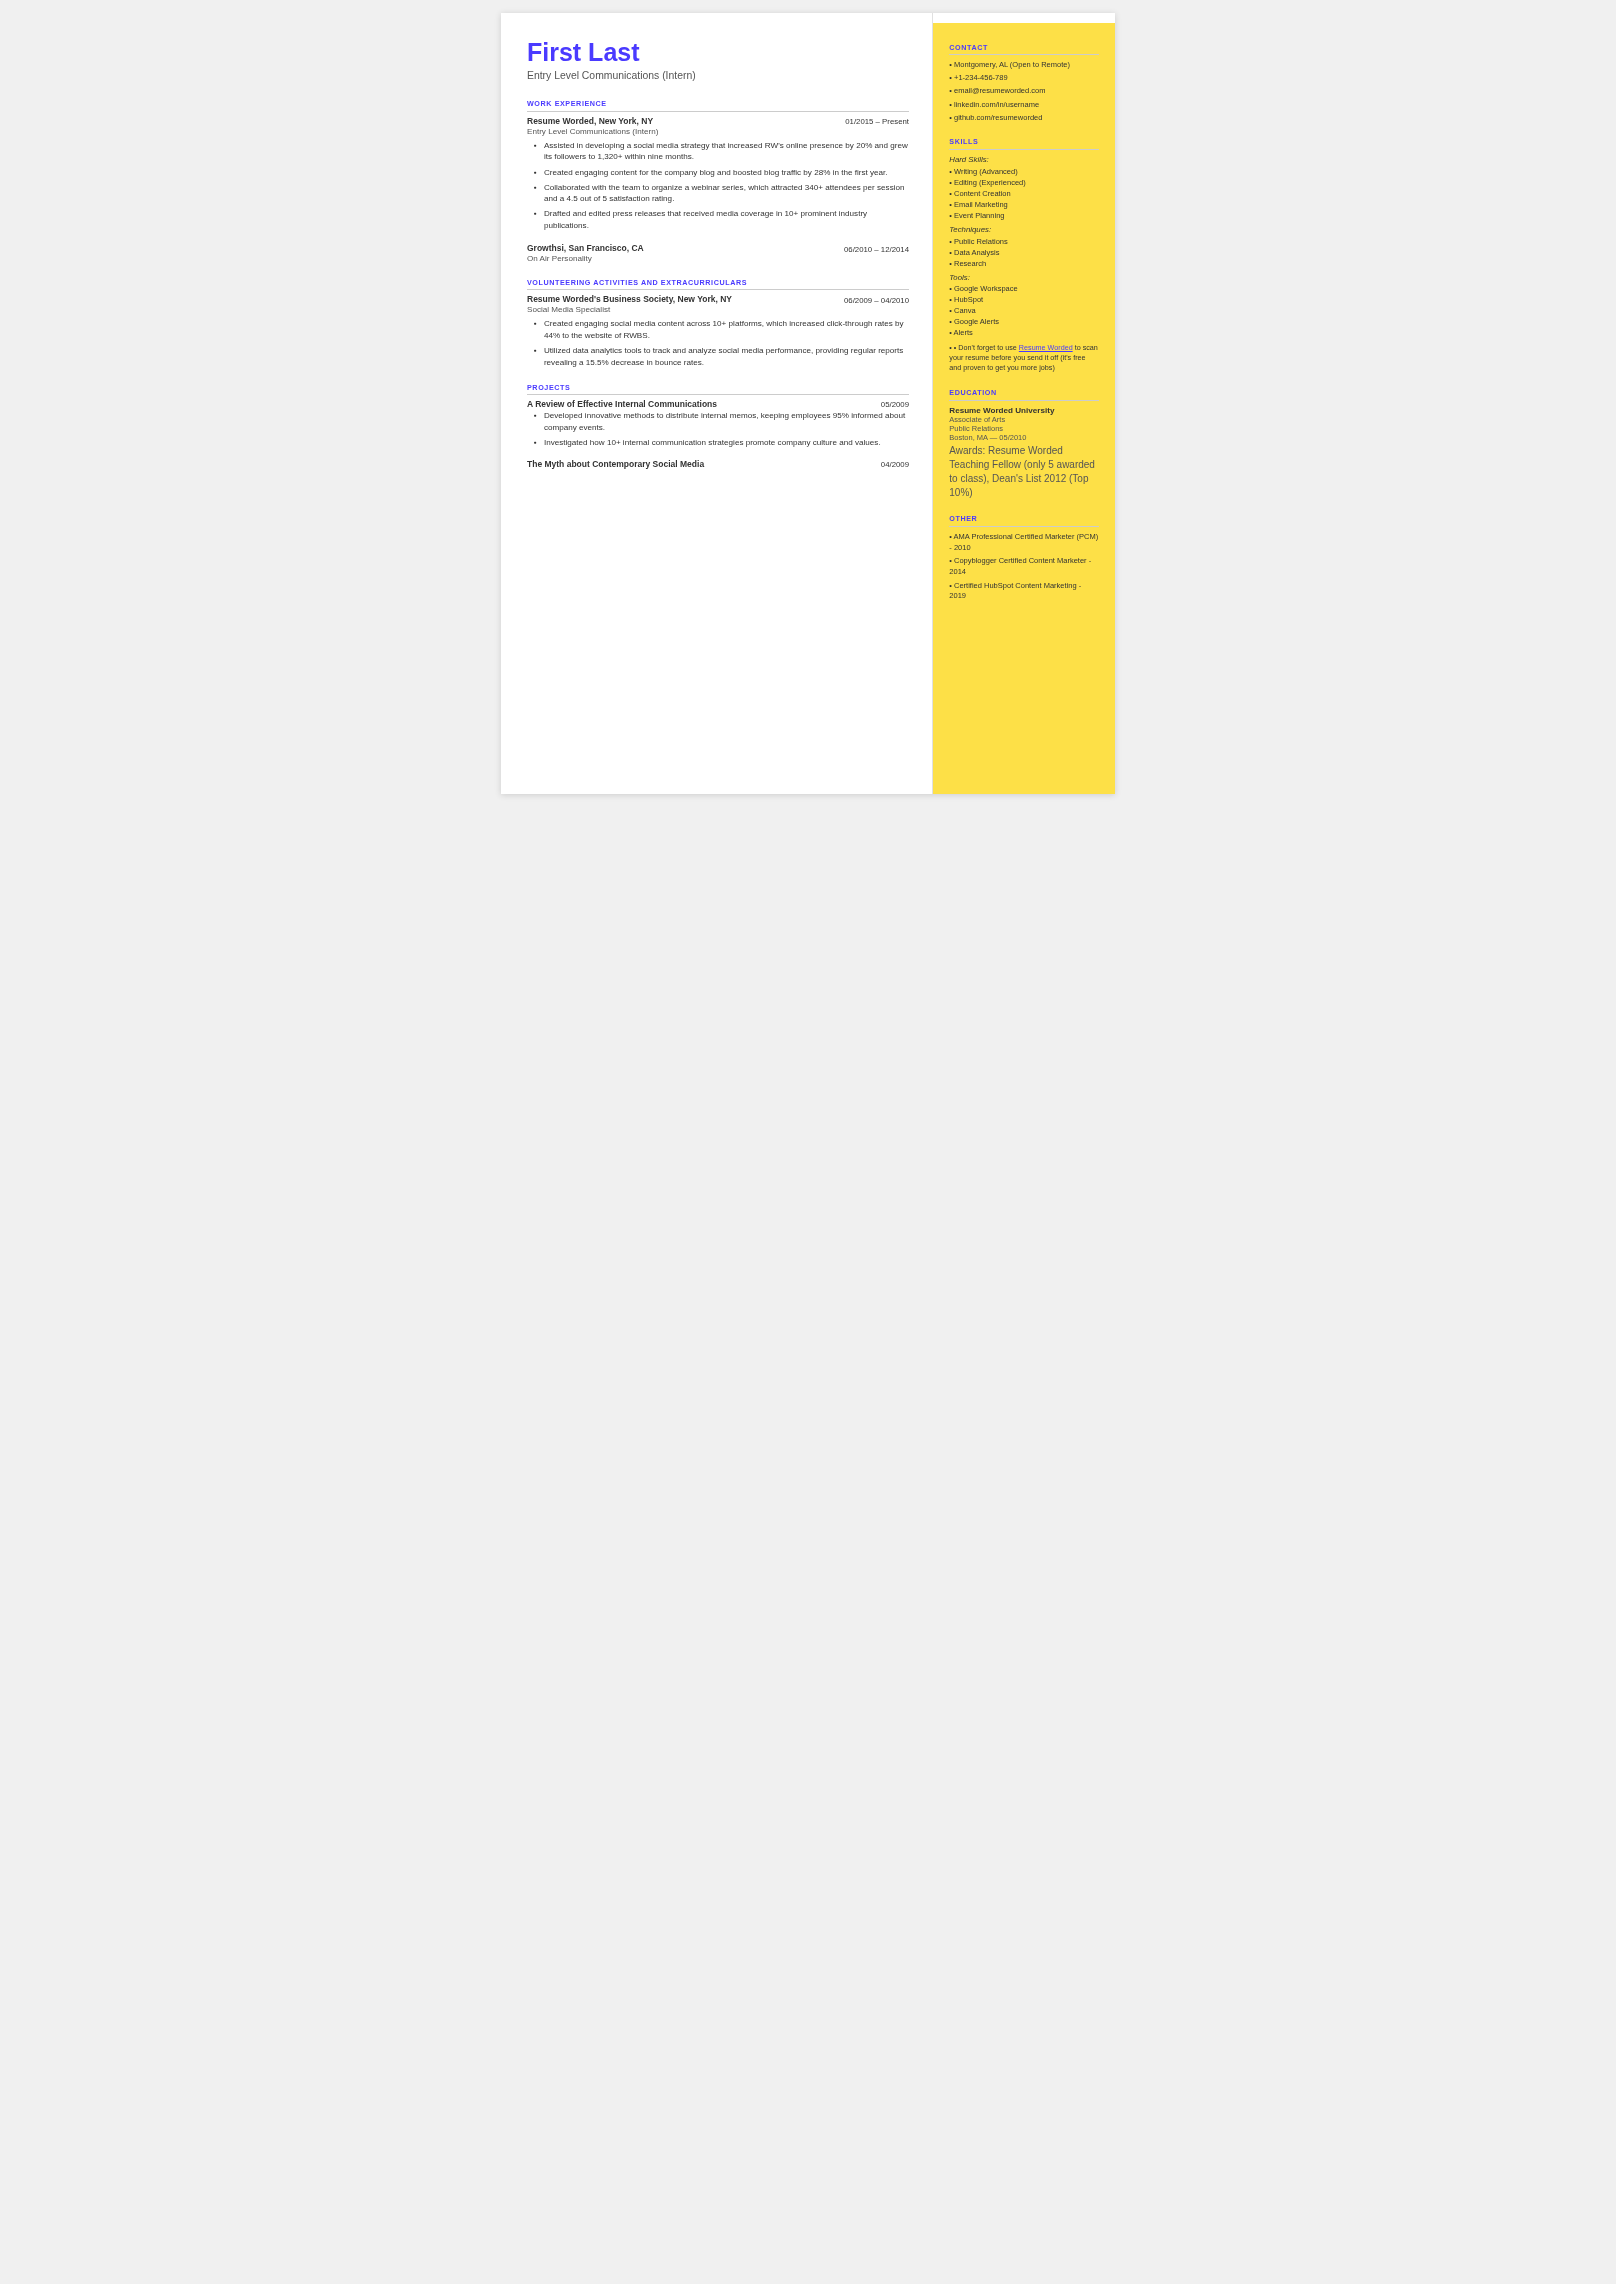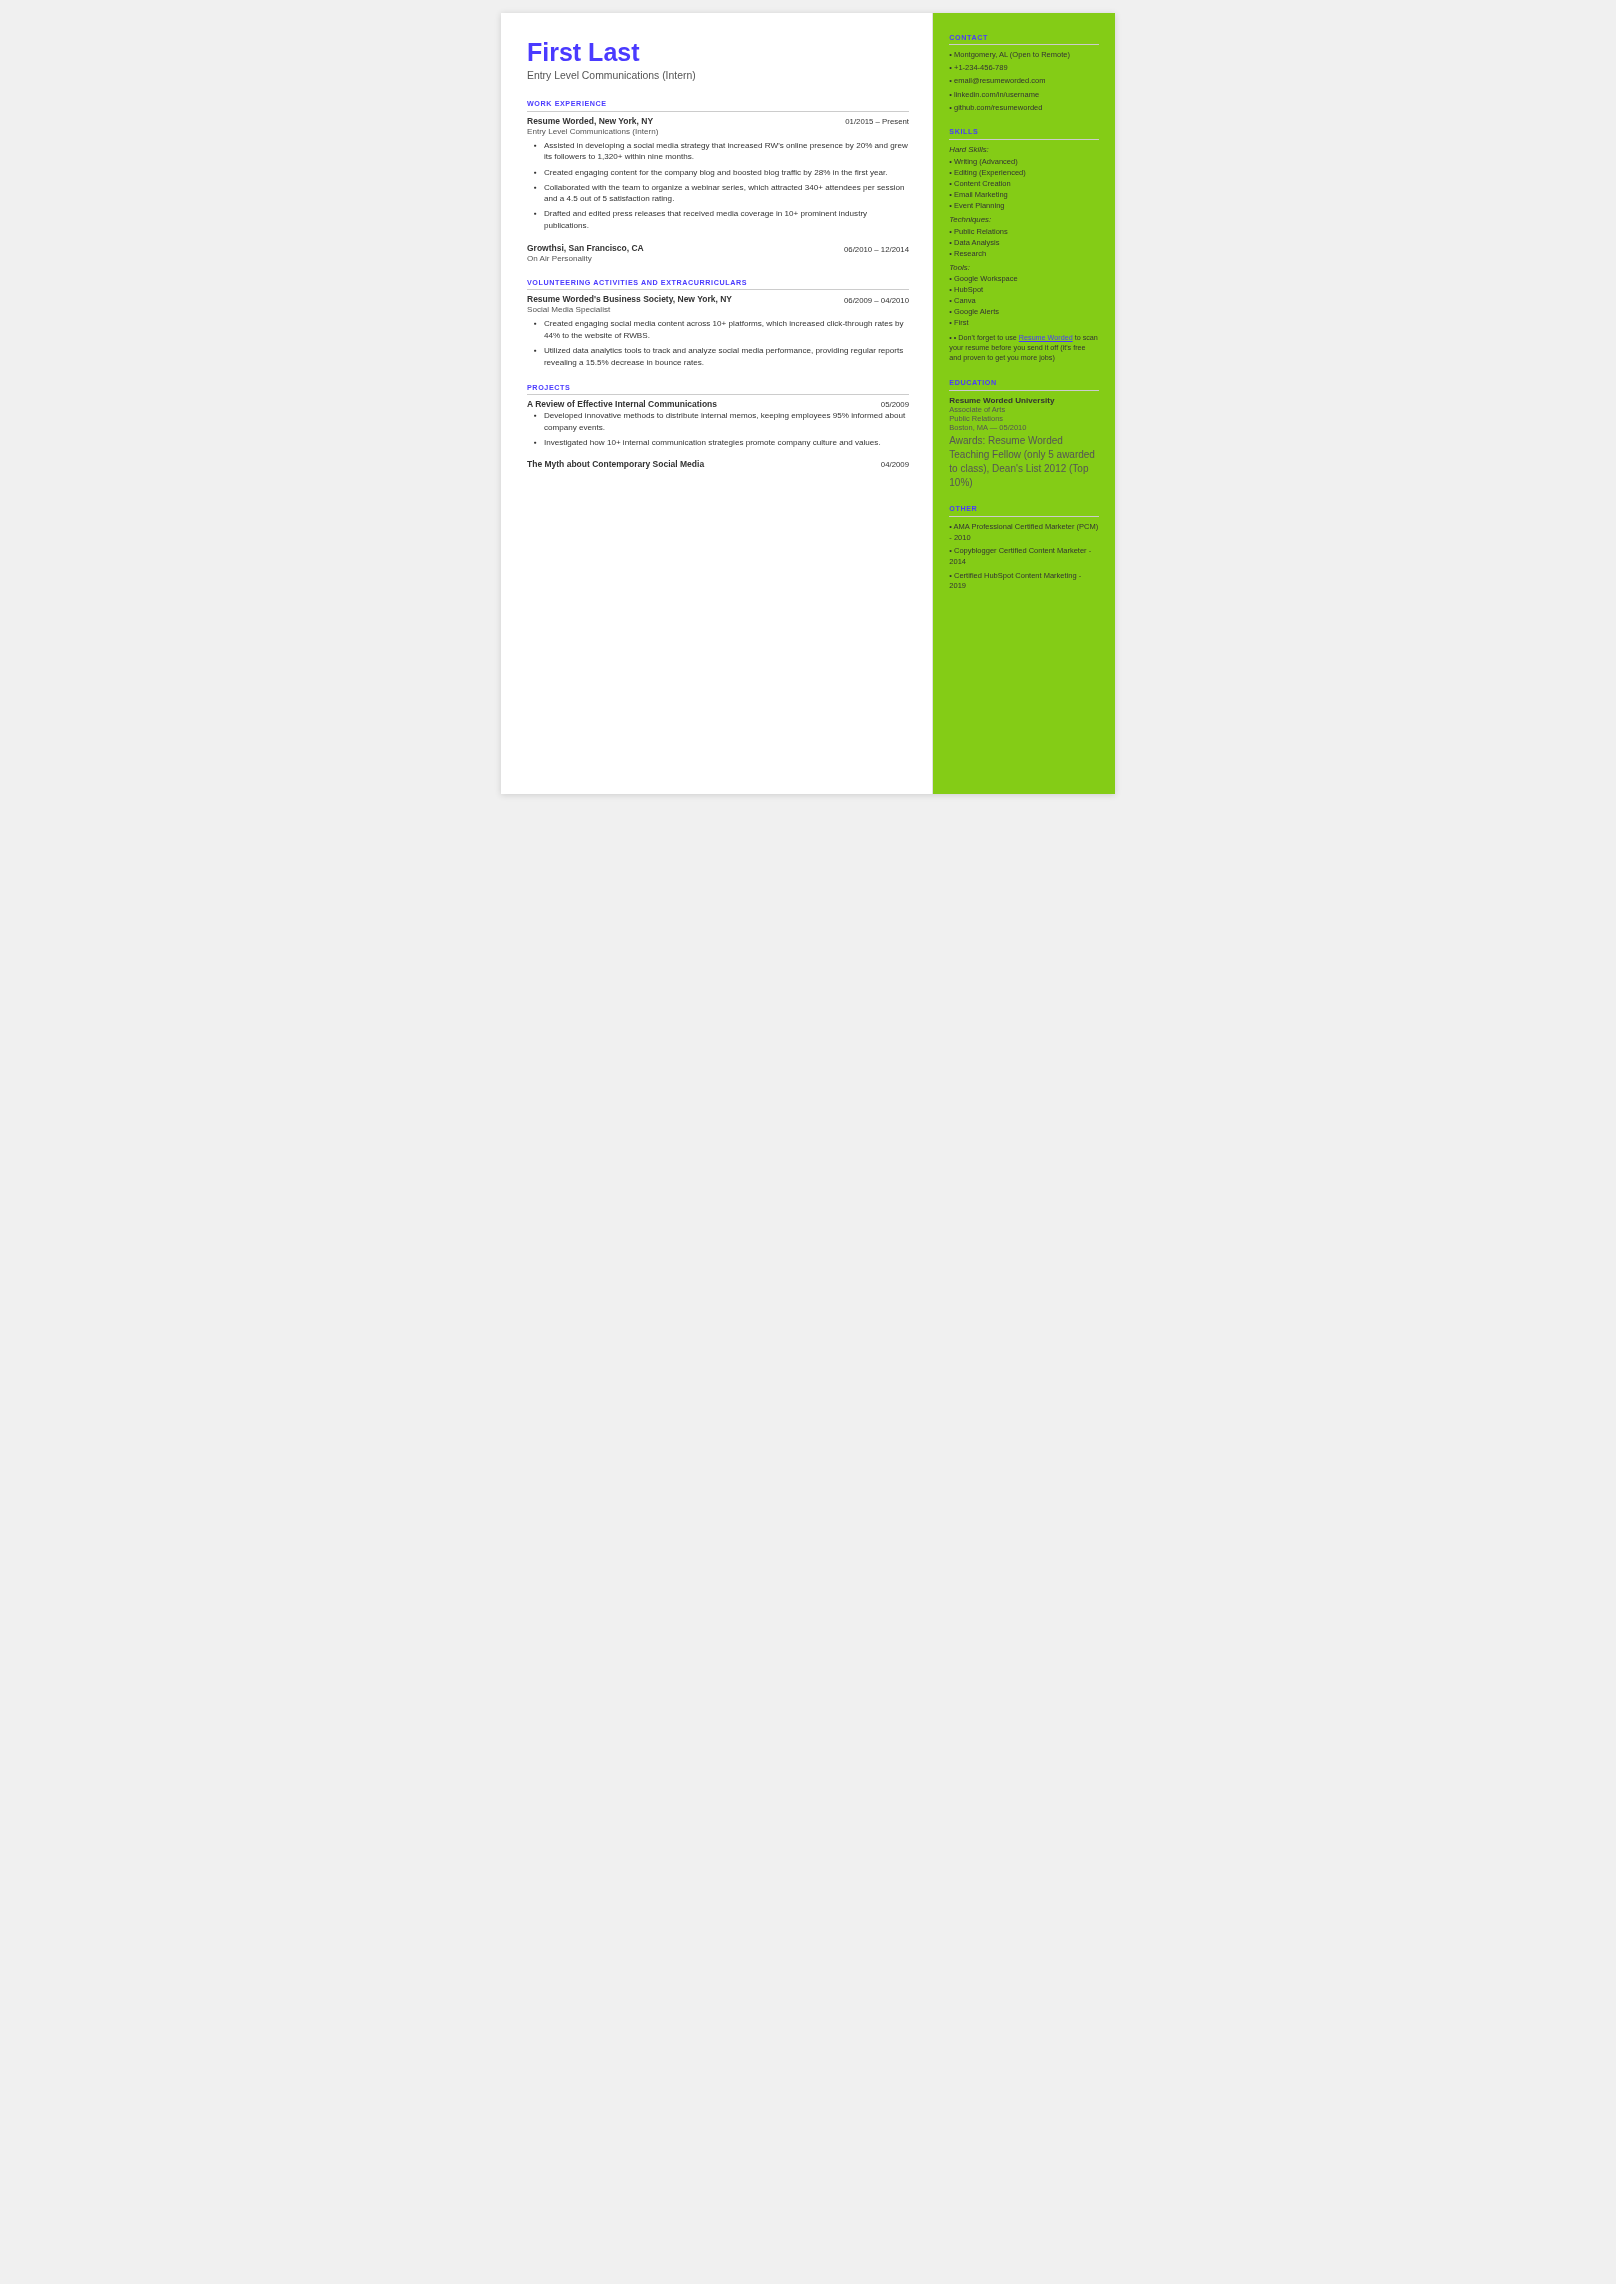--- a/index.html
+++ b/index.html
@@ -20,21 +20,22 @@
       box-shadow: 0 1.3px 6.5px rgba(0,0,0,0.15);
     }
     .left-col {
       flex: 1;
       padding: 26px 23px 26px 26px;
       border-right: 0.7px solid #e0e0e0;
     }
     .right-col {
       width: 182px;
       padding: 19.5px 16.3px;
-      background: #84cc16;
+      background: #fde047;
+      margin-top: 10px;
     }
 
     
     .name {
       font-size: 25px;
       font-weight: 900;
       color: #4a3aff;
       line-height: 1.1;
       margin-bottom: 3.9px;
     }
@@ -289,21 +290,21 @@
       <div class="skills-category">Techniques:</div>
       <div class="skill-item">Public Relations</div>
       <div class="skill-item">Data Analysis</div>
       <div class="skill-item">Research</div>
 
       <div class="skills-category">Tools:</div>
       <div class="skill-item">Google Workspace</div>
       <div class="skill-item">HubSpot</div>
       <div class="skill-item">Canva</div>
       <div class="skill-item">Google Alerts</div>
-      <div class="skill-item">First</div>
+      <div class="skill-item">Alerts</div>
 
       <div class="skills-note">• Don't forget to use <a class="skills-link">Resume Worded</a> to scan your resume before you send it off (it's free and proven to get you more jobs)</div>
     </div>
 
     <div class="right-section">
       <div class="right-section-title">EDUCATION</div>
       <div class="edu-block">
         <div class="edu-school">Resume Worded University</div>
         <div class="edu-degree">Associate of Arts</div>
         <div class="edu-field">Public Relations</div>

